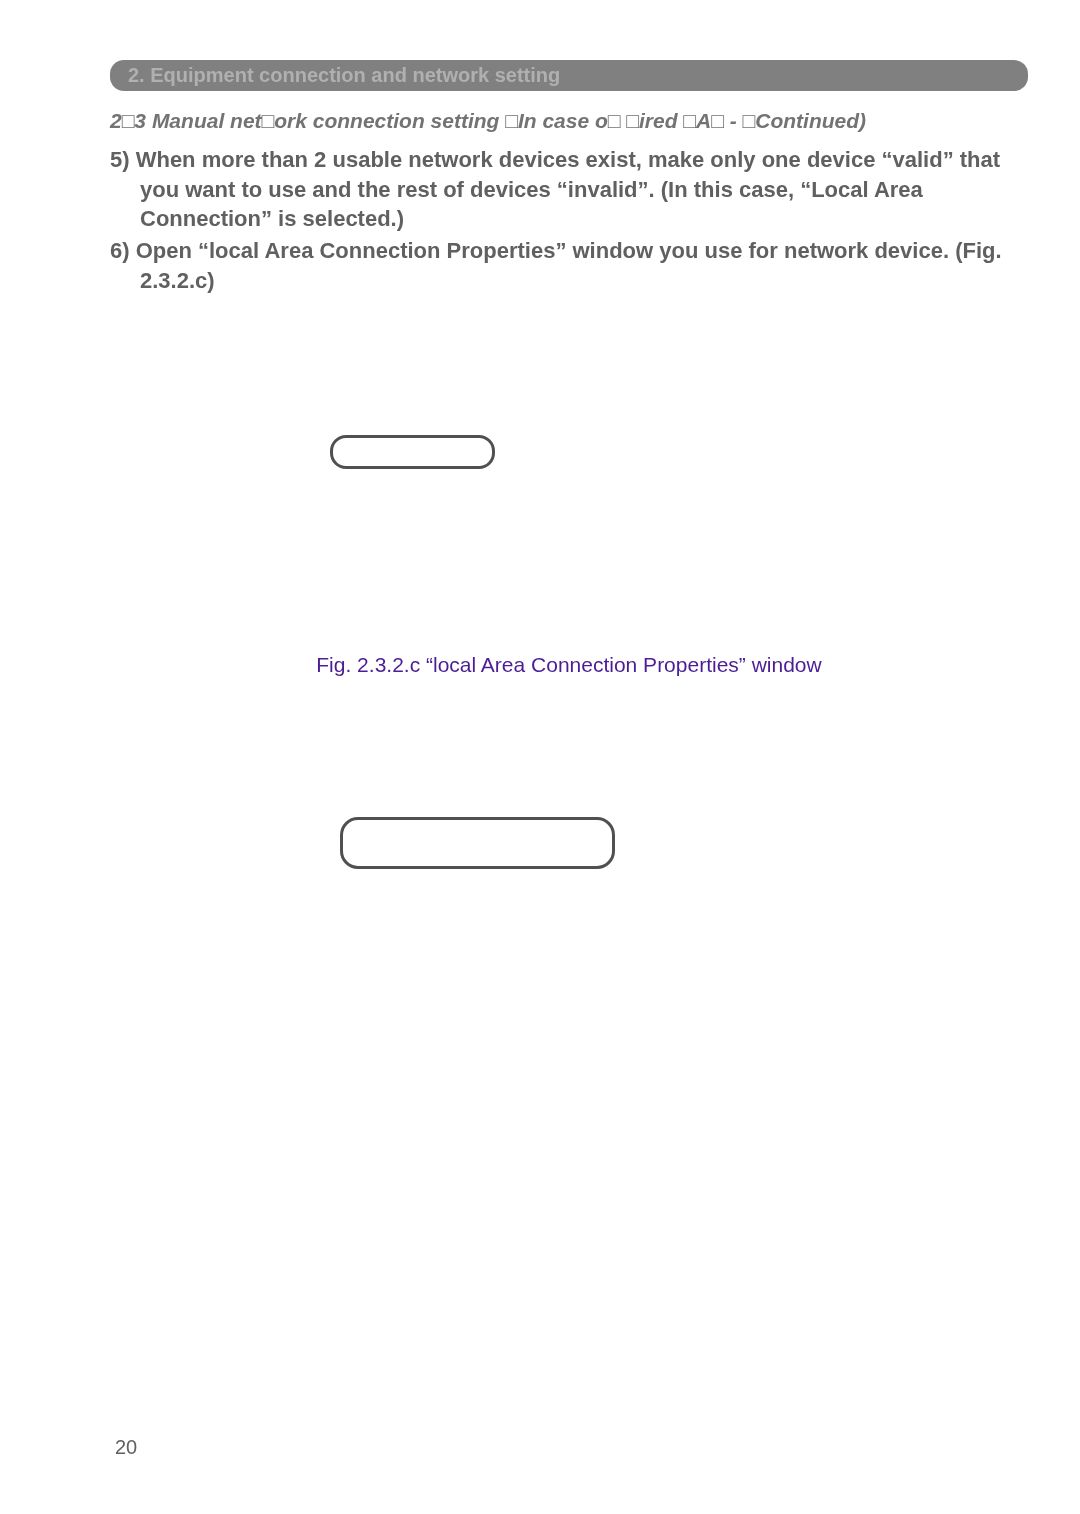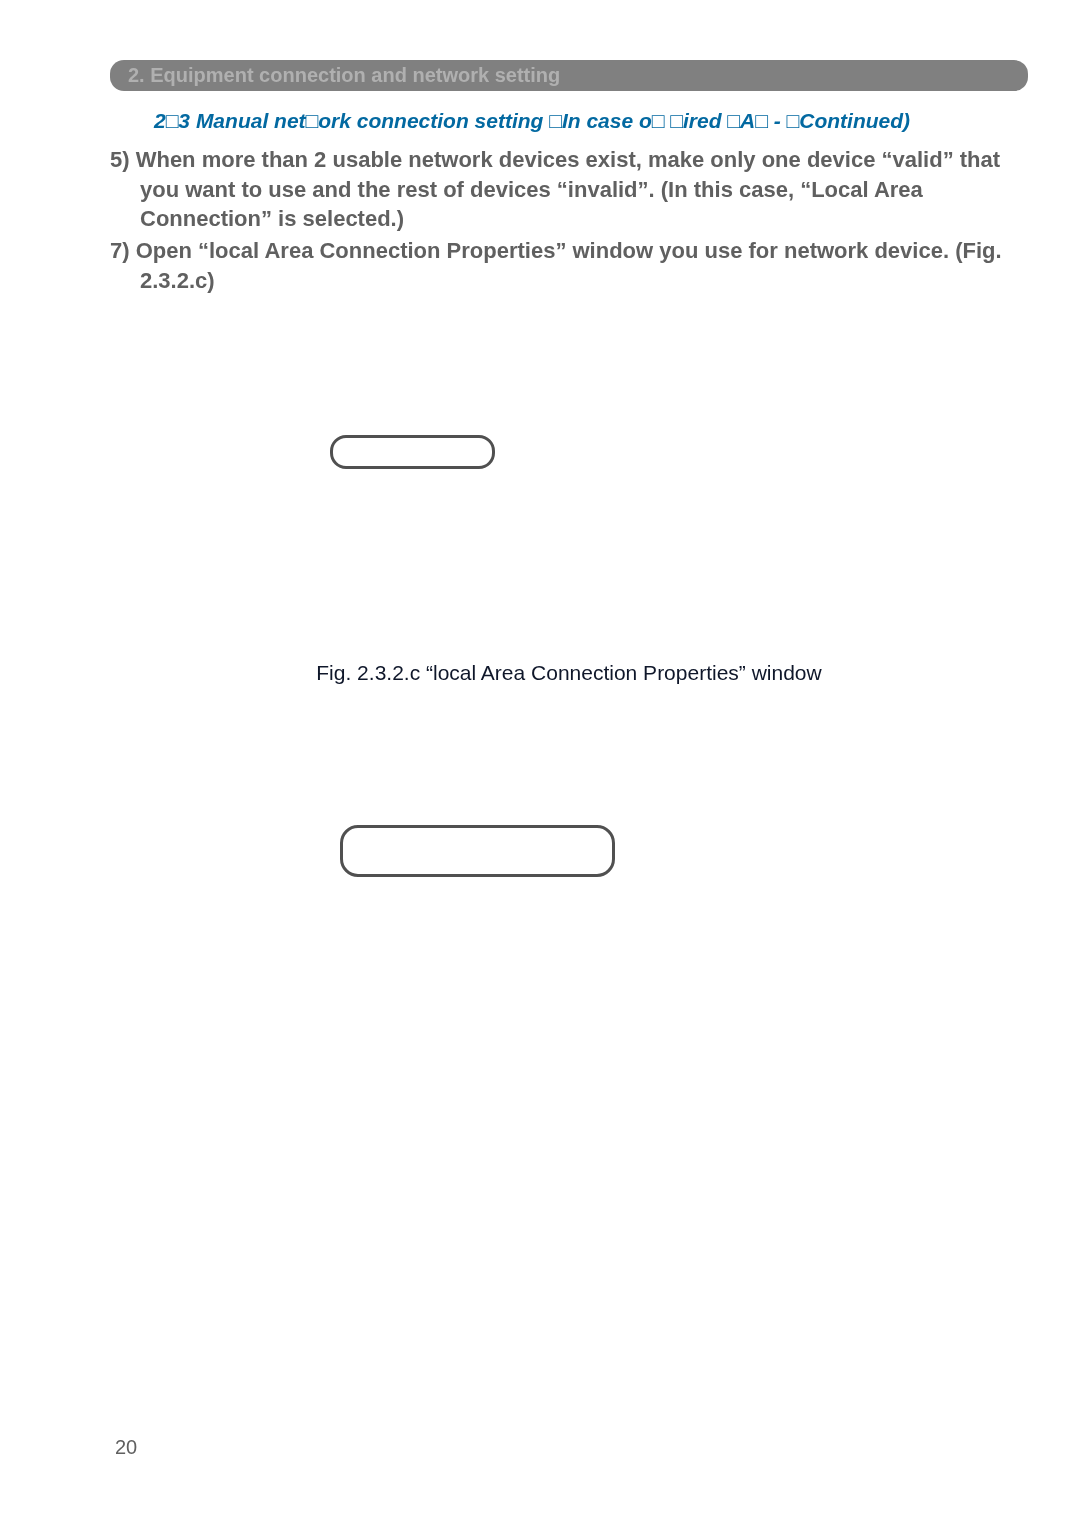--- a/index.html
+++ b/index.html
@@ -27,22 +27,21 @@
     .section-header-text {
       color: #b0b0b0;
       font-weight: bold;
       font-size: 20px;
     }
     .subsection-title {
       font-weight: bold;
       font-style: italic;
       font-size: 21px;
       margin-bottom: 12px;
-      color: #0369a1;
-      margin-left: 44px;
+      color: #737373;
     }
     .body-text {
       font-size: 22px;
       line-height: 1.35;
       color: #606060;
     }
     .step {
       margin-bottom: 2px;
       font-weight: bold;
     }
@@ -60,22 +59,22 @@
       left: 220px;
       top: 100px;
       width: 165px;
       height: 34px;
       border: 3px solid #505050;
       border-radius: 16px;
     }
     .figure-caption {
       text-align: center;
       font-size: 21px;
-      color: #0f172a;
-      margin-top: 16px;
+      color: #4c1d95;
+      margin-top: 8px;
       margin-bottom: 22px;
     }
     .figure-area-2 {
       margin-top: 30px;
       height: 310px;
       position: relative;
     }
     .rounded-box-2 {
       position: absolute;
       left: 230px;
@@ -98,21 +97,21 @@
 
 <div class="page-content">
 
   <div class="section-header">
     <span class="section-header-text">2. Equipment connection and network setting</span>
   </div>
 
   <div class="subsection-title">2□3 Manual net□ork connection setting □In case o□  □ired □A□ - □Continued)</div>
 
   <div class="body-text step step-indent">5) When more than 2 usable network devices exist, make only one device “valid” that you want to use and the rest of devices “invalid”. (In this case, “Local Area Connection” is selected.)</div>
-  <div class="body-text step step-indent">7) Open “local Area Connection Properties” window you use for network device. (Fig. 2.3.2.c)</div>
+  <div class="body-text step step-indent">6) Open “local Area Connection Properties” window you use for network device. (Fig. 2.3.2.c)</div>
 
   <div class="figure-area-1">
     <div class="rounded-box-1"></div>
   </div>
 
   <div class="figure-caption">Fig. 2.3.2.c “local Area Connection Properties” window</div>
 
 
   <div class="figure-area-2">
     <div class="rounded-box-2"></div>

